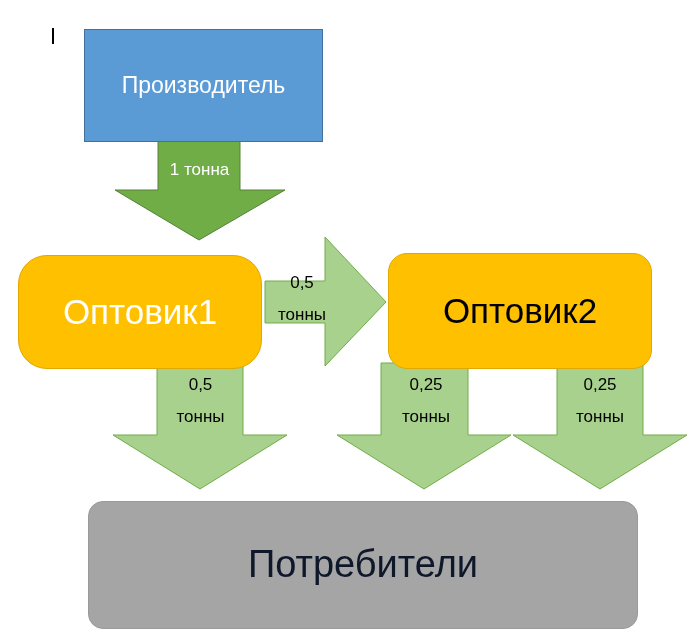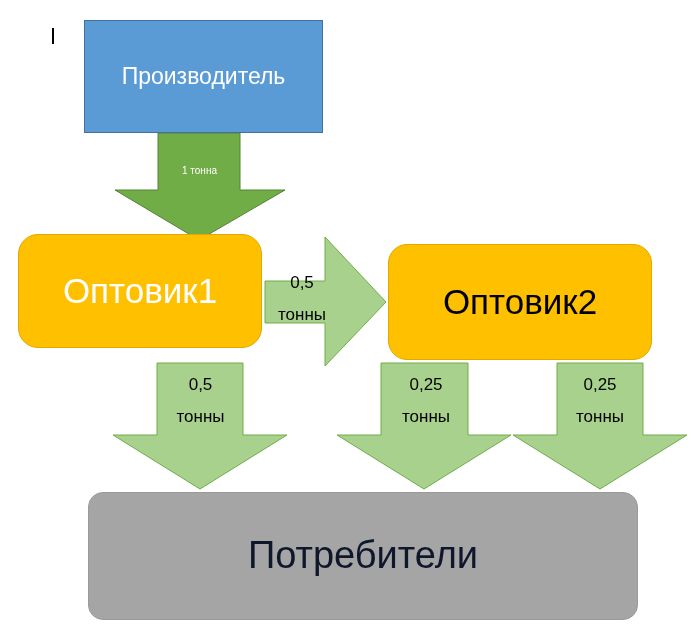--- a/index.html
+++ b/index.html
@@ -19,43 +19,44 @@
   }
   .node {
     position: absolute;
     display: flex;
     align-items: center;
     justify-content: center;
     box-sizing: border-box;
     text-align: center;
     line-height: 1.1;
     white-space: nowrap;
+    margin-top: 9px;
   }
 
   
   #producer-box {
     left: 84px;
     top: 20px;
     width: 239px;
     height: 113px;
     background: #5B9BD5;
     border: 1px solid #41719C;
     color: #ffffff;
     font-size: 23px;
   }
 
   
   #wholesaler1-box {
     left: 18px;
-    top: 234px;
+    top: 246px;
     width: 244px;
     height: 114px;
     background: #FFC000;
     border: 1px solid #E0A800;
-    border-radius: 20px;
+    border-radius: 29px;
     color: #ffffff;
     font-size: 35px;
   }
   #wholesaler2-box {
     left: 388px;
     top: 244px;
     width: 264px;
     height: 116px;
     background: #FFC000;
     border: 1px solid #E0A800;
@@ -97,21 +98,21 @@
     text-align: center;
     white-space: nowrap;
   }
   .arrow-label span { display: block; }
   #label-produce-to-w1 {
     left: 152px;
     top: 150px;
     width: 95px;
     height: 40px;
     color: #ffffff;
-    font-size: 10px;
+    font-size: 17px;
   }
   #label-w1-to-w2 {
     left: 262px;
     top: 268px;
     width: 80px;
     height: 62px;
     color: #000000;
     font-size: 17px;
     line-height: 1.9;
   }

